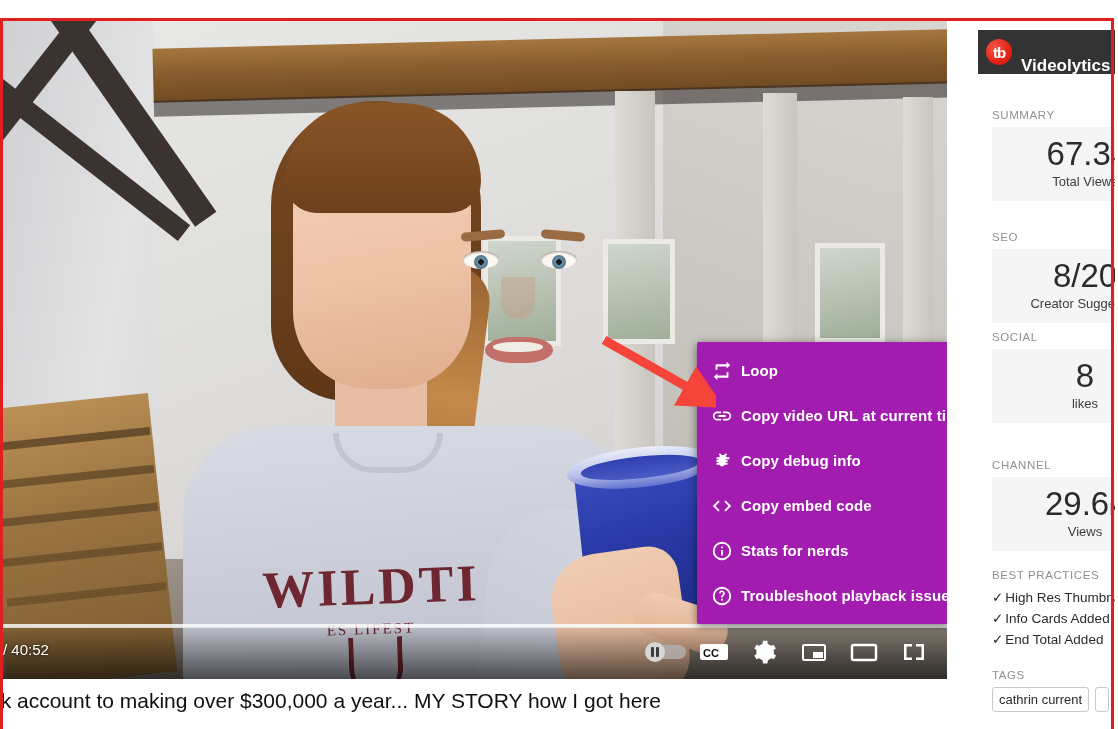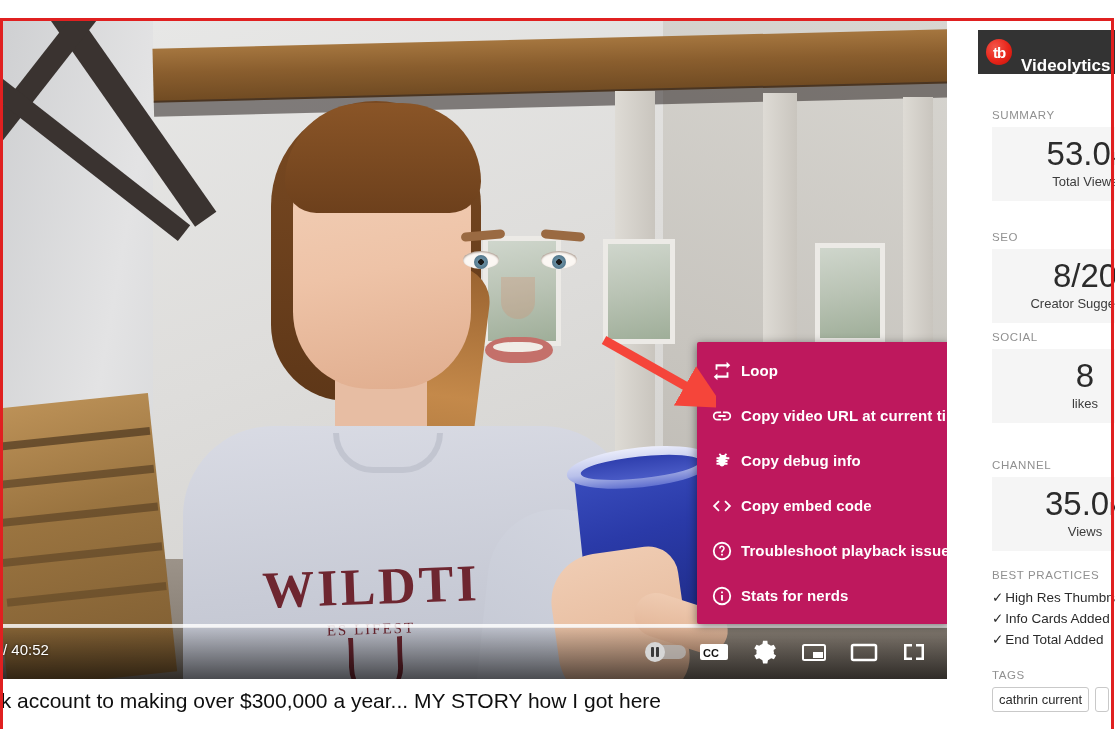--- a/index.html
+++ b/index.html
@@ -368,21 +368,21 @@
     background:#3a3a3a; border-radius:1px;
   }
   .autoplay-knob::before { left: 6px; }
   .autoplay-knob::after  { left: 11px; }
 
   
   .context-menu {
     position: absolute;
     left: 694px; top: 321px;
     width: 253px;
-    background: #be185d;
+    background: #a21caf;
     color: #fff;
     border-radius: 2px;
     padding: 6px 0;
     z-index: 40;
     box-shadow: 0 2px 10px rgba(0,0,0,.5);
     font-size: 15px;
   }
   .menu-item {
     display: flex;
     align-items: center;
@@ -663,32 +663,32 @@
           <span class="menu-icon">
             <svg width="22" height="22" viewBox="0 0 24 24">
               <path fill="#fff" d="M9.4 16.6 4.8 12l4.6-4.6L8 6l-6 6 6 6 1.4-1.4zm5.2 0 4.6-4.6-4.6-4.6L16 6l6 6-6 6-1.4-1.4z"></path>
             </svg>
           </span>
           <span class="menu-label">Copy embed code</span>
         </div>
         <div class="menu-item">
           <span class="menu-icon">
             <svg width="22" height="22" viewBox="0 0 24 24">
+              <path fill="#fff" d="M12 2a10 10 0 1 0 0 20 10 10 0 0 0 0-20zm0 18a8 8 0 1 1 0-16 8 8 0 0 1 0 16zm-1-13h2v2h-2V7zm0 4h2v6h-2v-6z"></path>
+            </svg>
+          </span>
+          <span class="menu-label">Stats for nerds</span>
+        </div>
+        <div class="menu-item">
+          <span class="menu-icon">
+            <svg width="22" height="22" viewBox="0 0 24 24">
               <path fill="#fff" d="M12 2a10 10 0 1 0 0 20 10 10 0 0 0 0-20zm0 18a8 8 0 1 1 0-16 8 8 0 0 1 0 16zm1-5h-2v2h2v-2zm-1-9a3.2 3.2 0 0 0-3.2 3.2h1.9a1.3 1.3 0 1 1 2.2.9l-1 1a2.3 2.3 0 0 0-.9 1.9v.5h1.9v-.4c0-.5.2-.8.6-1.1l.8-.8A3.2 3.2 0 0 0 12 6z"></path>
             </svg>
           </span>
           <span class="menu-label">Troubleshoot playback issue</span>
-        </div>
-        <div class="menu-item">
-          <span class="menu-icon">
-            <svg width="22" height="22" viewBox="0 0 24 24">
-              <path fill="#fff" d="M12 2a10 10 0 1 0 0 20 10 10 0 0 0 0-20zm0 18a8 8 0 1 1 0-16 8 8 0 0 1 0 16zm-1-13h2v2h-2V7zm0 4h2v6h-2v-6z"></path>
-            </svg>
-          </span>
-          <span class="menu-label">Stats for nerds</span>
         </div>
       </div>
   </div>
 
   <svg class="arrow-svg" width="120" height="80" viewBox="0 0 120 80">
     <defs>
       <marker id="arrowhead" markerWidth="5" markerHeight="5" refX="1.4" refY="2.5" orient="auto">
         <polygon points="0,0 5,2.5 0,5" fill="#f5453a"></polygon>
       </marker>
     </defs>
@@ -702,21 +702,21 @@
   <div class="sidebar">
 
     <div class="vl-header">
       <div class="vl-logo">tb</div>
       <div class="vl-title">Videolytics</div>
     </div>
 
     <div class="vl-block" style="top:88px;">
       <div class="vl-section-label">SUMMARY</div>
       <div class="vl-stat">
-        <div class="vl-stat-value"><span>53.0</span><span class="unit">K</span></div>
+        <div class="vl-stat-value"><span>67.3</span><span class="unit">K</span></div>
         <div class="vl-stat-label">Total Views</div>
       </div>
     </div>
 
     <div class="vl-block" style="top:210px;">
       <div class="vl-section-label">SEO</div>
       <div class="vl-stat">
         <div class="vl-stat-value">8/20</div>
         <div class="vl-stat-label">Creator Suggested</div>
       </div>
@@ -726,21 +726,21 @@
       <div class="vl-section-label">SOCIAL</div>
       <div class="vl-stat">
         <div class="vl-stat-value">8</div>
         <div class="vl-stat-label">likes</div>
       </div>
     </div>
 
     <div class="vl-block" style="top:438px;">
       <div class="vl-section-label">CHANNEL</div>
       <div class="vl-stat">
-        <div class="vl-stat-value"><span>35.0</span><span class="unit">M</span></div>
+        <div class="vl-stat-value"><span>29.6</span><span class="unit">M</span></div>
         <div class="vl-stat-label">Views</div>
       </div>
     </div>
 
     <div class="vl-block" style="top:548px;">
       <div class="vl-section-label">BEST PRACTICES</div>
       <div id="practices-list">
           <div class="vl-practice-row"><span class="vl-check">✓</span><span>High Res Thumbnail</span></div>
           <div class="vl-practice-row"><span class="vl-check">✓</span><span>Info Cards Added</span></div>
           <div class="vl-practice-row"><span class="vl-check">✓</span><span>End Total Added</span></div>

